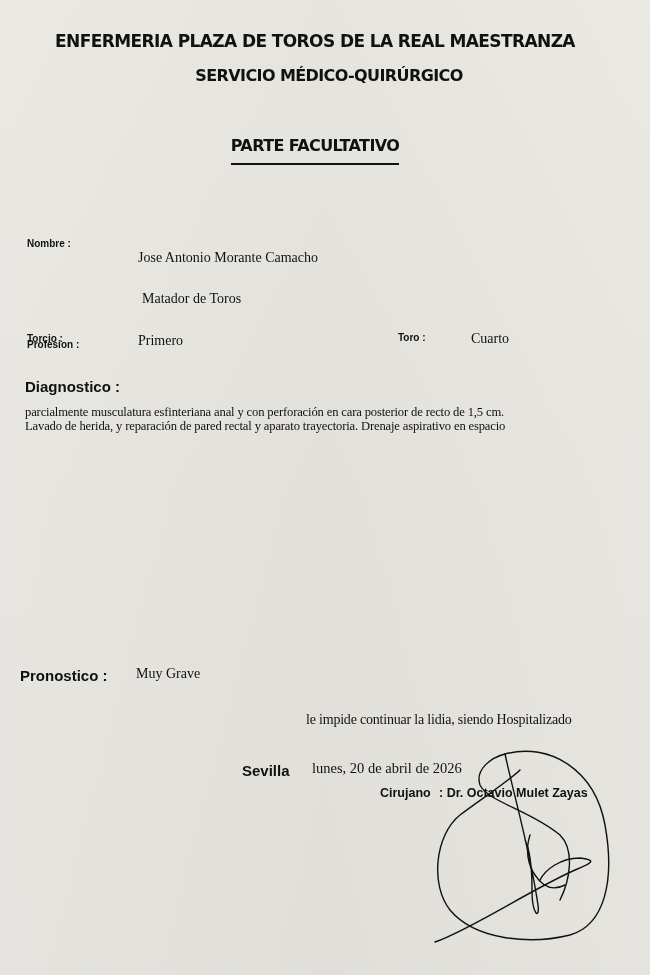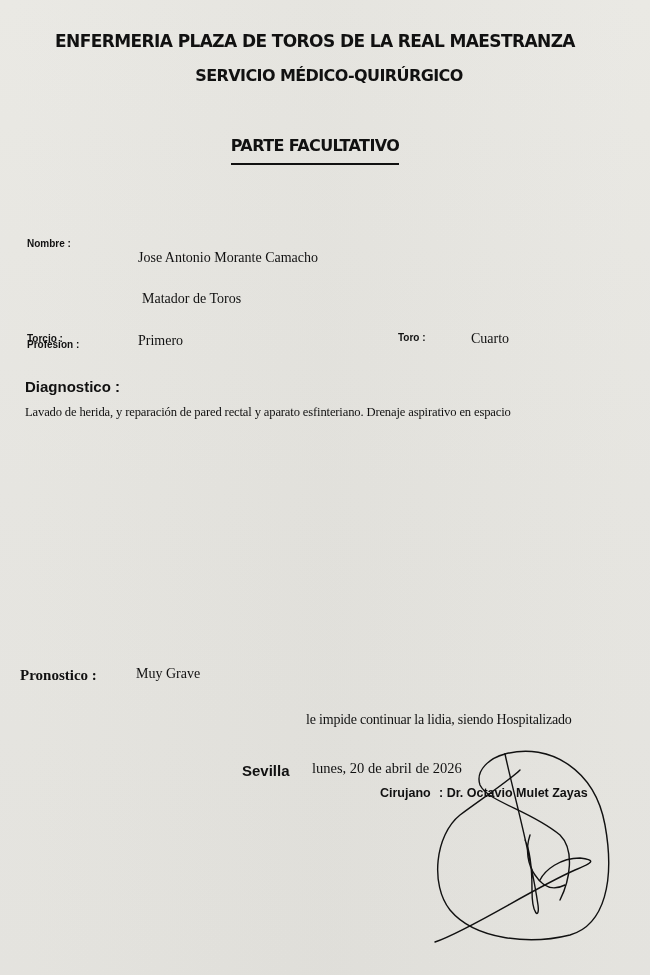--- a/index.html
+++ b/index.html
@@ -48,24 +48,25 @@
 <div class="abs lbl" style="left:27px; top:291px;margin-top:48px;">Profesion :</div>
 <div class="abs val" style="left:142px; top:291px;">Matador de Toros</div>
 
 <div class="abs lbl" style="left:27px; top:333px;">Torcio :</div>
 <div class="abs val" style="left:138px; top:333px;">Primero</div>
 <div class="abs lbl" style="left:398px; top:332px;">Toro :</div>
 <div class="abs val" style="left:471px; top:331px;">Cuarto</div>
 
 <div class="abs lbl" style="left:25px; top:378px; font-size:15px;">Diagnostico :</div>
 <div class="diag-text">
-  <div>Lavado de herida, y reparación de pared rectal y aparato esfinteriano. Drenaje aspirativo en espacio</div>
+  <div>parcialmente musculatura esfinteriana anal y con perforación en cara posterior de recto de 1,5 cm.</div>
+  <div>Lavado de herida, y reparación de pared rectal y aparato trayectoria. Drenaje aspirativo en espacio</div>
 </div>
 
-<div class="abs lbl" style="left:20px; top:667px; font-size:15px;font-family:Liberation Serif, serif;">Pronostico :</div>
+<div class="abs lbl" style="left:20px; top:667px; font-size:15px;">Pronostico :</div>
 <div class="abs val" style="left:136px; top:666px;">Muy Grave</div>
 <div class="abs val" style="left:306px; top:664px; letter-spacing:-0.2px;margin-top:48px;">le impide continuar la lidia, siendo Hospitalizado</div>
 
 <div class="abs lbl" style="left:242px; top:762px; font-size:15px;">Sevilla</div>
 <div class="abs val" style="left:312px; top:760px; font-size:14.5px;">lunes, 20 de abril de 2026</div>
 <div class="abs lbl" style="left:380px; top:786px; font-size:12.5px;">Cirujano</div>
 <div class="abs lbl" style="left:439px; top:786px; font-size:12.5px;">: Dr. Octavio Mulet Zayas</div>
 
 <svg class="sig" width="230" height="235" viewBox="0 0 230 235">
   <g fill="none" stroke="#111" stroke-width="1.4" stroke-linecap="round">

